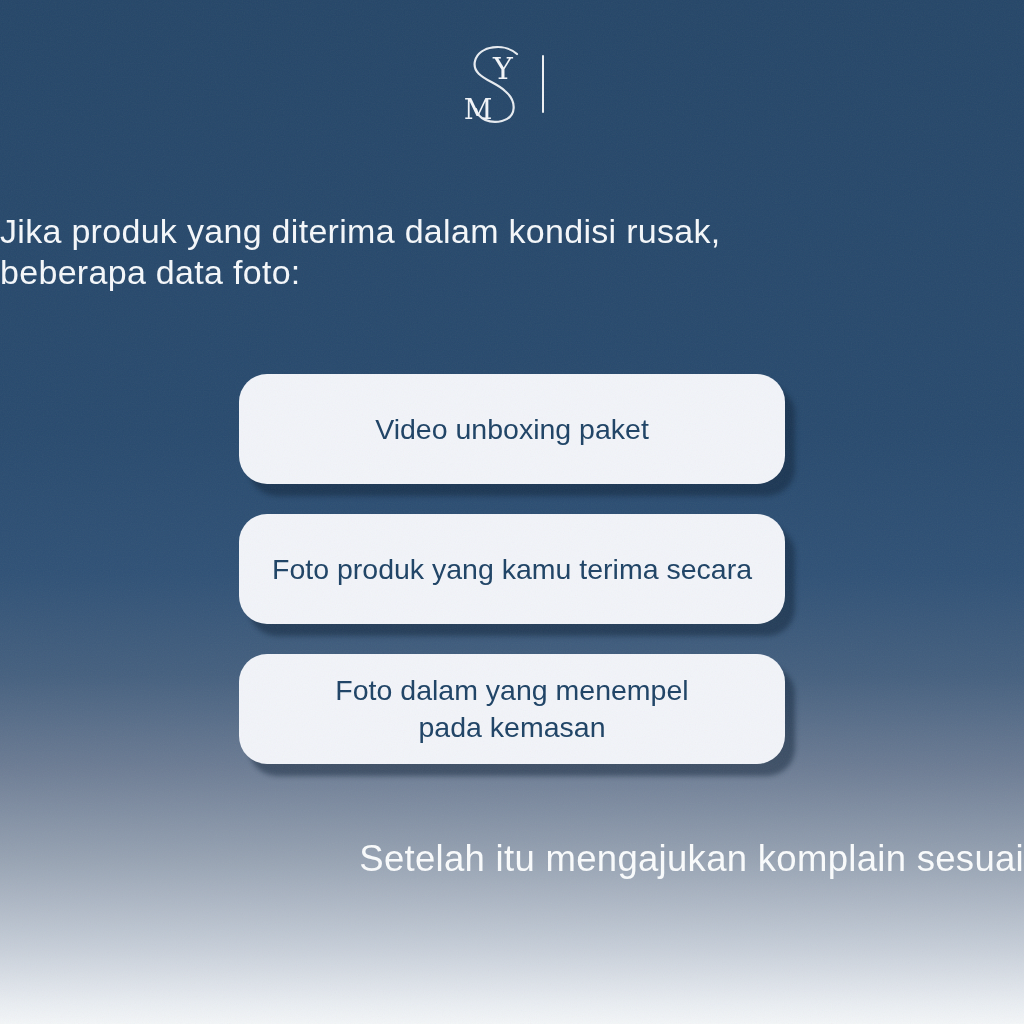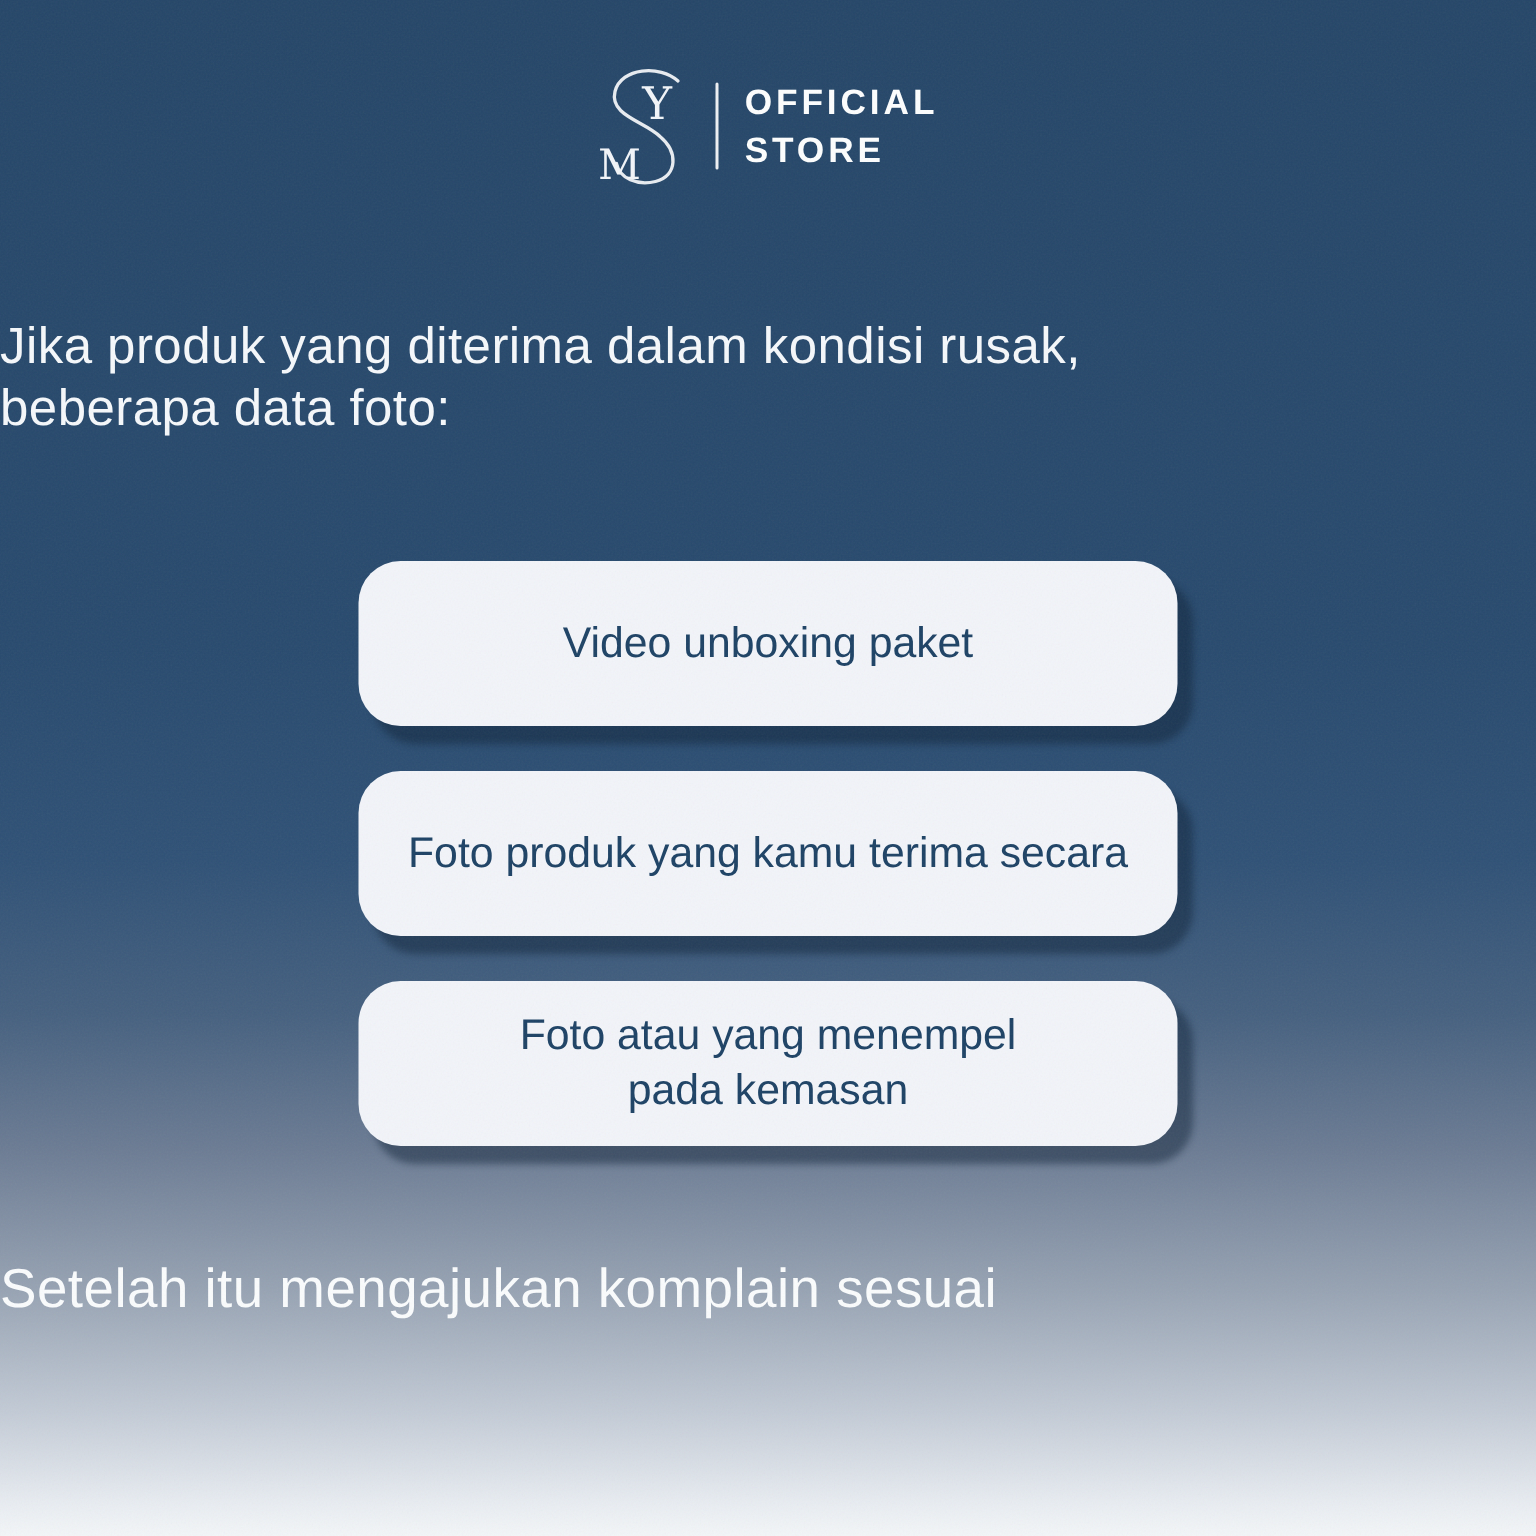--- a/index.html
+++ b/index.html
@@ -58,21 +58,21 @@
     min-height:110px;background:var(--card-background);
     border-radius:28px;
     display:flex;flex-direction:column;align-items:center;justify-content:center;
     padding:16px 24px;
     color:var(--card-text);font-size:28.5px;line-height:37px;
     box-shadow:10px 12px 5px rgba(15,33,55,.48);
   }
   .card-line{text-align:center;}
   .outro{
     position:absolute;top:836px;left:0;right:0;
-    text-align:left;color:#fafcfd;
+    text-align:right;color:#fafcfd;
     font-size:36.5px;line-height:46px;letter-spacing:.3px;
     font-weight:500;z-index:2;
   }
 </style>
 </head>
 <body>
 
 <svg class="grain" xmlns="http://www.w3.org/2000/svg">
   <filter id="noiseFilter">
     <feTurbulence type="fractalNoise" baseFrequency="0.85" numOctaves="2" stitchTiles="stitch"></feTurbulence>
@@ -80,39 +80,35 @@
   <rect width="100%" height="100%" fill="none" filter="url(#noiseFilter)"></rect>
 </svg>
 
 <header class="logo-row">
   <svg class="monogram" viewBox="0 0 66 84" xmlns="http://www.w3.org/2000/svg">
     <path d="M 54 12 C 42 1 16 3 12 19 C 8 35 32 39 42 49 C 54 59 54 75 39 79 C 27 82 15 77 13 67" fill="none" stroke="#f2f5f9" stroke-width="2.2" stroke-linecap="round" opacity="0.95"></path>
     <text x="40" y="37" font-family="DejaVu Serif, serif" font-size="30" fill="#f2f5f9" text-anchor="middle">Y</text>
     <text x="15" y="77" font-family="DejaVu Serif, serif" font-size="28" fill="#f2f5f9" text-anchor="middle">M</text>
   </svg>
   <div class="logo-divider"></div>
-  <div class="wordmark">
-    <div>OFFICIAL</div>
-    <div>STORE</div>
-  </div>
 </header>
 
 <section class="intro">
   <div>Jika produk yang diterima dalam kondisi rusak,</div>
   <div>beberapa data foto:</div>
 </section>
 
 <section class="cards">
   <div class="card">
     <div class="card-line">Video unboxing paket</div>
   </div>
   <div class="card">
     <div class="card-line">Foto produk yang kamu terima secara</div>
   </div>
   <div class="card">
-    <div class="card-line">Foto atau yang menempel</div>
+    <div class="card-line">Foto dalam yang menempel</div>
     <div class="card-line">pada kemasan</div>
   </div>
 </section>
 
 <section class="outro">
   <div>Setelah itu mengajukan komplain sesuai</div>
 </section>
 
 </body></html>

